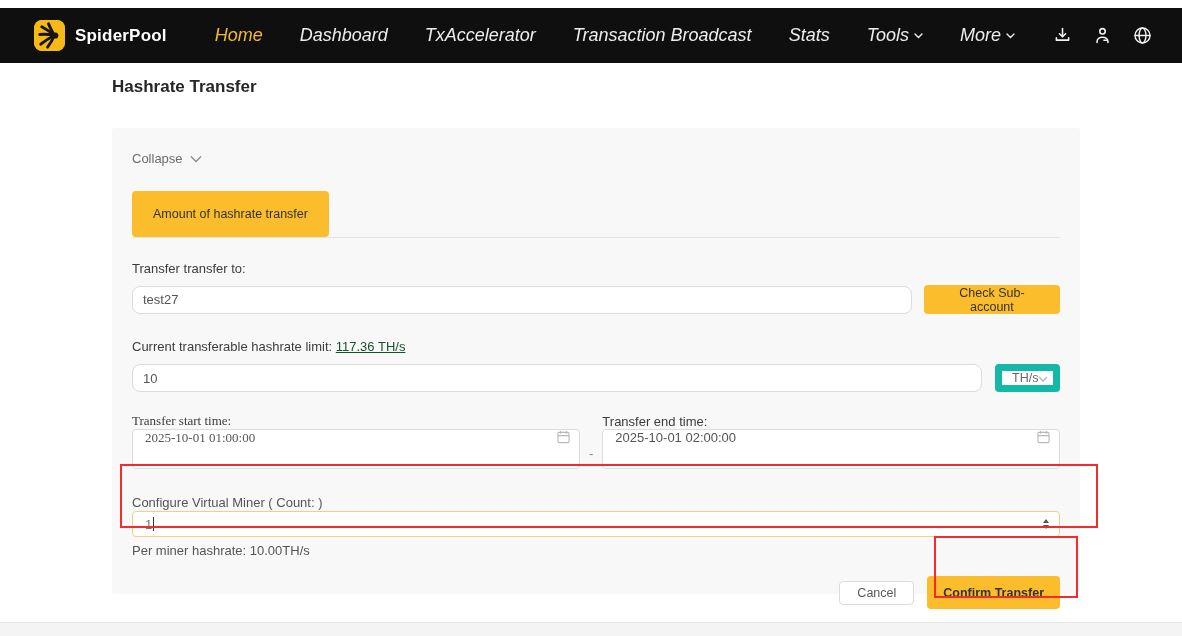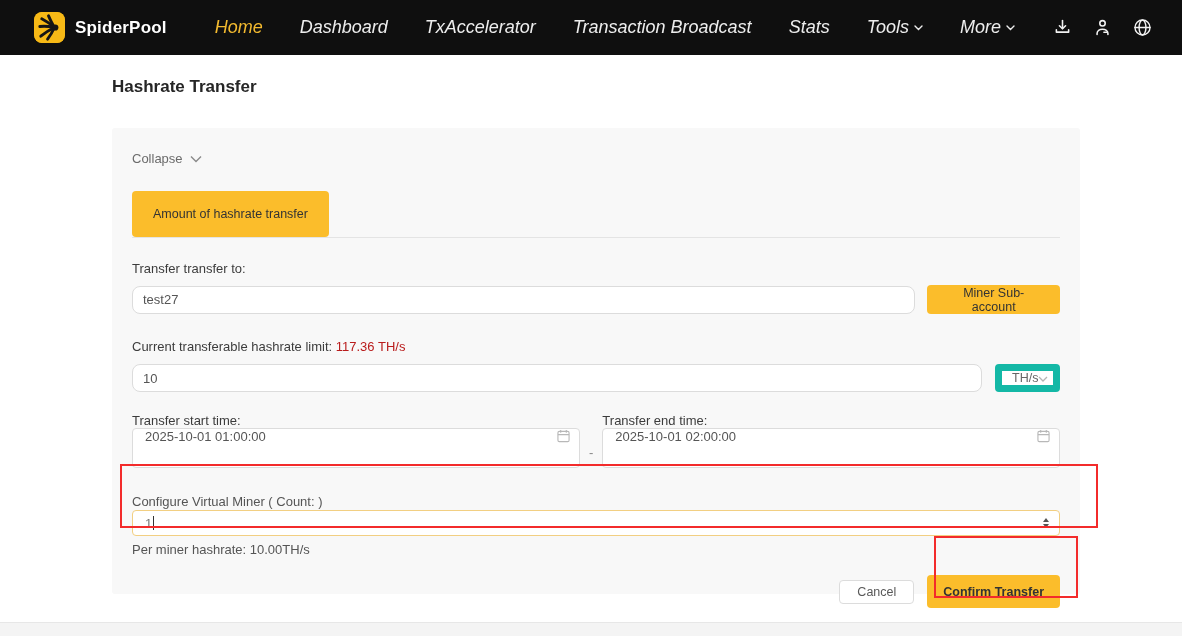--- a/index.html
+++ b/index.html
@@ -3,21 +3,21 @@
 <meta charset="utf-8">
 <style>
   * { box-sizing: border-box; margin: 0; padding: 0; }
   html,body { width:1182px; height:636px; }
   body {
     font-family: "Liberation Sans", "DejaVu Sans", sans-serif;
     background:#ffffff; color:#333; overflow:hidden; position:relative;
   }
   
   .navbar{
-    position:absolute; top:0; left:0; width:1182px; height:55px;
+    position:absolute; top:8px; left:0; width:1182px; height:55px;
     background:#0f0f0f; display:flex; align-items:center; padding:0 34px;
   }
   .brand{ display:flex; align-items:center; cursor:pointer; }
   .logo-box{ width:31px; height:31px; border-radius:8px; background:#f7b916;
     display:flex; align-items:center; justify-content:center; overflow:hidden; }
   .brand-name{ color:#ffffff; font-weight:bold; font-size:17px; margin-left:10px; letter-spacing:.2px; }
   .nav-links{ display:flex; align-items:center; margin-left:48px; }
   .nav-link{ color:#ededed; font-size:18px; margin-right:37px; cursor:pointer; display:flex; align-items:center; white-space:nowrap;font-style:italic; }
   .nav-link.active{ color:#f3ba2f; }
   .nav-link .chev{ margin-left:5px; display:inline-flex; }
@@ -49,31 +49,31 @@
     font-size:13px; color:#555; padding:0 10px; outline:none;
     font-family:"Liberation Sans", sans-serif;
   }
   .input-to{ width:786px; }
   .btn-yellow{
     background:#fbbd2b; color:#333; border:none; border-radius:4px;
     font-size:12.5px; height:29px; padding:0 14px; cursor:pointer;
     font-family:"Liberation Sans", sans-serif;
   }
   .label-limit{ margin-top:25px; font-size:13px; color:#3c3c3c; }
-  .limit-value{ color:#b91c1c; }
+  .limit-value{ color:#14532d;text-decoration:underline; }
   .row-amount{ margin-top:10px; display:flex; align-items:center; gap:13px; }
   .input-amount{ width:850px; }
   .unit-select{
     width:65px; height:28px; background:#fff; border:7px solid #14b8a6; border-radius:4px;
     display:flex; align-items:center; justify-content:space-between; padding:0 8px 0 10px;
     font-size:12.5px; color:#666; cursor:pointer;
   }
 
   .dates{ margin-top:21px; display:flex; align-items:flex-end; gap:9px; }
-  .date-col1{ width:448px; } .date-col2{ flex:1; }
+  .date-col1{ width:448px;font-family:Liberation Serif, serif; } .date-col2{ flex:1; }
   .date-box{
     height:40px; background:#fff; border:1px solid #dcdcdc; border-radius:4px;
     display:flex; align-items:flex-start; justify-content:space-between; padding:0 9px 0 12px;
     font-size:13px; color:#555; cursor:pointer;
   }
   .date-sep{ color:#888; font-size:13px; padding-bottom:8px; }
 
   .vm-label{ margin-top:26px; font-size:13px; color:#555; }
   .count-input{
     margin-top:1px; height:26px; background:#fff; border:1px solid #f2cf82; border-radius:4px;
@@ -186,21 +186,21 @@
     </span>
   </div>
 
   <div class="tabs-row">
     <span class="tab-active">Amount of hashrate transfer</span>
   </div>
 
   <div class="field-label label-to">Transfer transfer to:</div>
   <div class="row-to">
     <input class="text-input input-to" type="text" value="test27" style="">
-    <button class="btn-yellow">Miner Sub-account</button>
+    <button class="btn-yellow">Check Sub-account</button>
   </div>
 
   <div class="label-limit">
     <span>Current transferable hashrate limit:</span>
     <span class="limit-value">117.36 TH/s</span>
   </div>
   <div class="row-amount">
     <input class="text-input input-amount" type="text" value="10" style="">
     <div class="unit-select">
       <span>TH/s</span>

